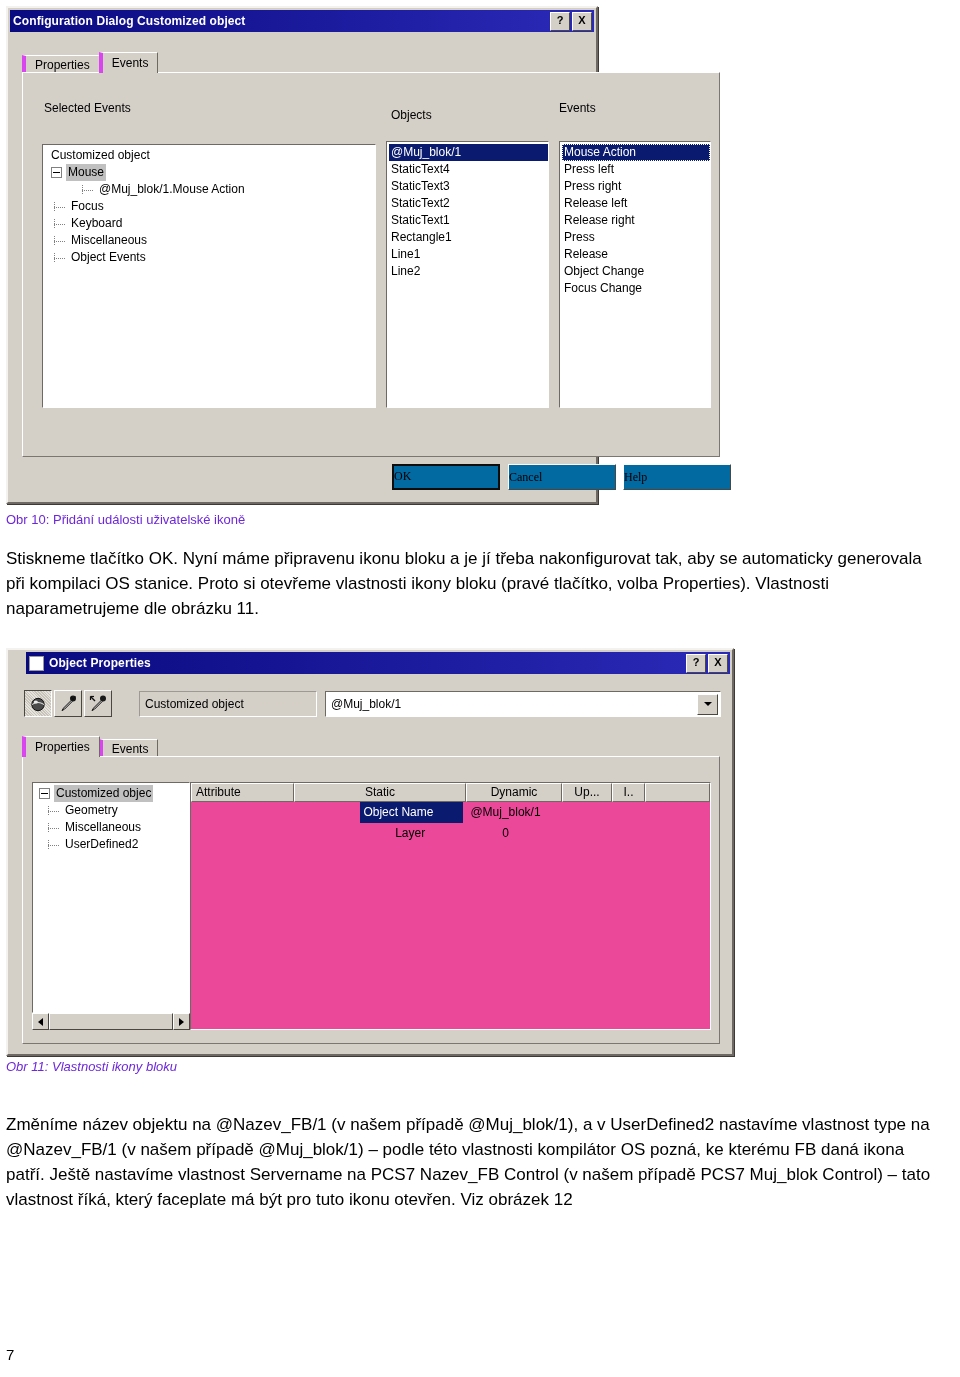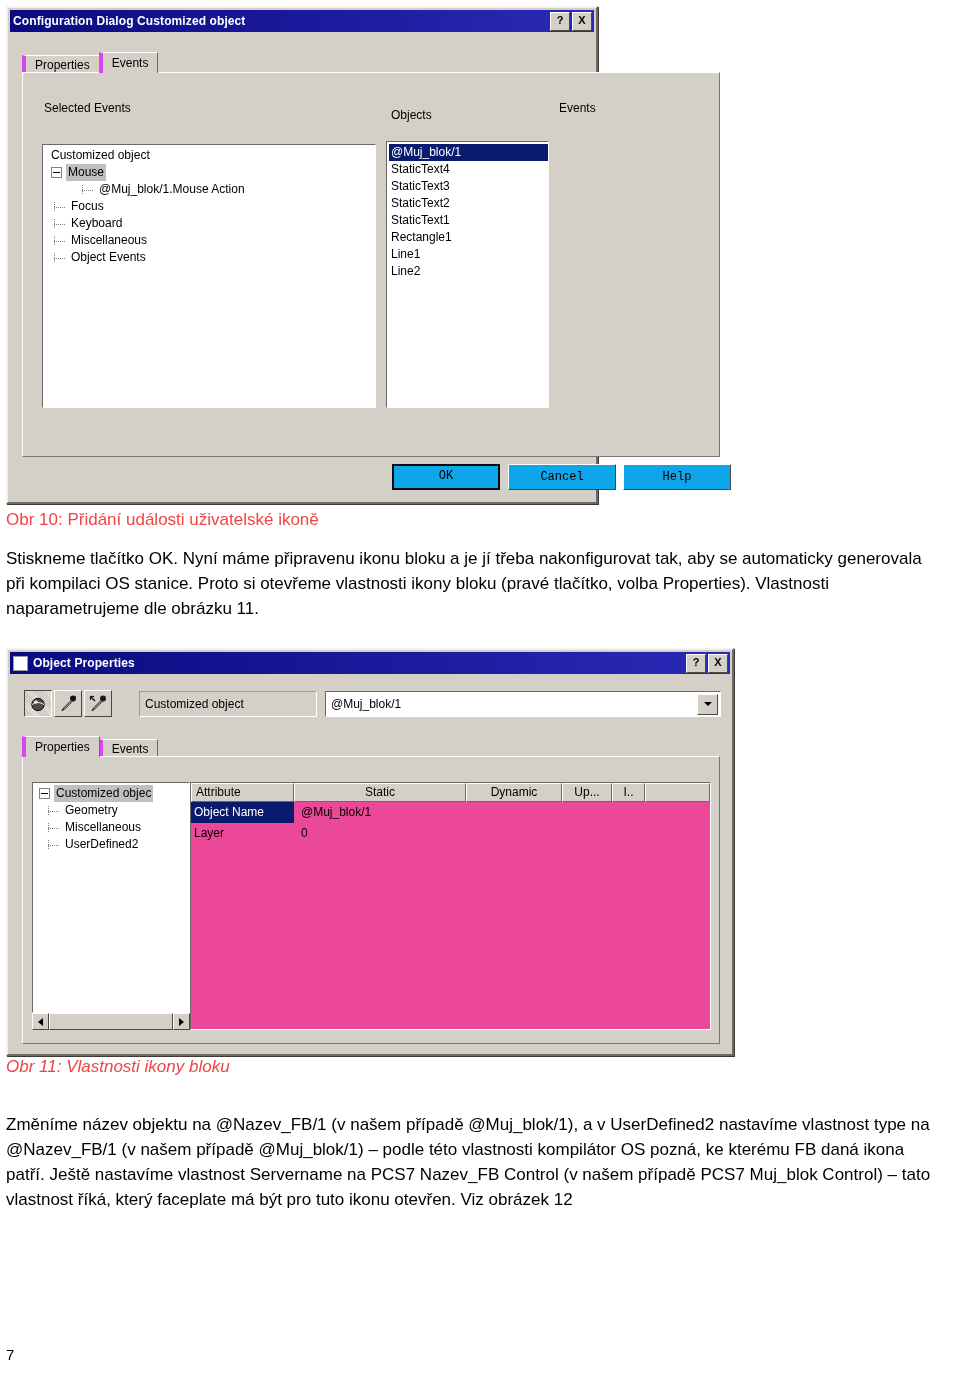--- a/index.html
+++ b/index.html
@@ -185,28 +185,28 @@
   .list-item.selected {
     background: #0a1a6e;
     color: #ffffff;
   }
   .list-item.selected.focus {
     outline: 1px dotted #ffffff;
     outline-offset: -1px;
   }
 
   .btn {
-    background: #0ea5e9;
+    background: #0369a1;
     border-top: 1px solid #ffffff;
     border-left: 1px solid #ffffff;
     border-right: 1px solid #4a4741;
     border-bottom: 1px solid #4a4741;
     font-size: 12px;
-    font-family: Liberation Mono, monospace;
-    text-align: center;
+    font-family: Liberation Serif, serif;
+    text-align: left;
     cursor: default;
     box-sizing: border-box;
     color: #000;
   }
   .btn.default { border: 2px solid #0d0d0d; line-height: 20px; }
 
   
   .tool-btn {
     width: 28px; height: 27px;
     background: #d4d0c8;
@@ -293,21 +293,21 @@
     border-bottom: 1px solid #6e6a63;
     font-size: 12px;
     line-height: 17px;
     box-sizing: border-box;
     white-space: nowrap;
     overflow: hidden;
     cursor: default;
   }
   .gh.center { text-align: center; }
   .gh.left { padding-left: 4px; }
-  .grid-row { display: flex; height: 21px; font-size: 12px; line-height: 21px; }
+  .grid-row { display: flex; height: 21px; font-size: 12px; line-height: 21px; justify-content: center; }
   .cell-attr {
     width: 103px;
     padding-left: 3px;
     box-sizing: border-box;
     white-space: nowrap;
     overflow: hidden;
   }
   .cell-attr.selected { background: #0a1a6e; color: #fff; }
   .cell-static { padding-left: 7px; white-space: nowrap; }
 
@@ -339,23 +339,23 @@
     border-left: 1px solid #ffffff;
     border-right: 1px solid #4a4741;
     border-bottom: 1px solid #4a4741;
     box-sizing: border-box;
     cursor: default;
   }
 
   
   .doc-caption {
     position: absolute;
-    font-size: 17px;
+    font-size: 13px;
     line-height: 22px;
-    color: #ef4444;
+    color: #6d28d9;
     white-space: nowrap;
   }
   .doc-para {
     position: absolute;
     font-size: 17px;
     line-height: 25px;
     color: #000;
   }
   .page-num {
     position: absolute;
@@ -442,31 +442,44 @@
       <div class="list-item">StaticText4</div>
       <div class="list-item">StaticText3</div>
       <div class="list-item">StaticText2</div>
       <div class="list-item">StaticText1</div>
       <div class="list-item">Rectangle1</div>
       <div class="list-item">Line1</div>
       <div class="list-item">Line2</div>
     </div>
   </div>
 
+  <div class="listbox" style="left:551px; top:133px; width:152px; height:267px;">
+    <div class="inner">
+      <div class="list-item selected focus">Mouse Action</div>
+      <div class="list-item">Press left</div>
+      <div class="list-item">Press right</div>
+      <div class="list-item">Release left</div>
+      <div class="list-item">Release right</div>
+      <div class="list-item">Press</div>
+      <div class="list-item">Release</div>
+      <div class="list-item">Object Change</div>
+      <div class="list-item">Focus Change</div>
+    </div>
+  </div>
 
   <div class="btn default" style="left:384px; top:456px; width:108px; height:26px; position:absolute;">OK</div>
   <div class="btn" style="left:500px; top:456px; width:108px; height:26px; position:absolute; line-height:24px;">Cancel</div>
   <div class="btn" style="left:615px; top:456px; width:108px; height:26px; position:absolute; line-height:24px;">Help</div>
 </div>
 
 <div class="doc-caption" style="left:6px; top:509px;">Obr 10: Přidání události uživatelské ikoně</div>
 
 <div class="doc-para" style="left:6px; top:546px; width:932px;">Stiskneme tlačítko OK. Nyní máme připravenu ikonu bloku a je jí třeba nakonfigurovat tak, aby se automaticky generovala při kompilaci OS stanice. Proto si otevřeme vlastnosti ikony bloku (pravé tlačítko, volba Properties). Vlastnosti naparametrujeme dle obrázku 11.</div>
 
-<div class="dialog" style="left:6px; top:648px; width:728px; height:408px;">
+<div class="dialog" style="left:6px; top:648px; width:728px; height:408px;padding-left:16px;">
 
   <div class="titlebar">
     <span class="tb-icon"></span>
     <span class="tb-title">Object Properties</span>
     <div class="tb-btn">?</div>
     <div class="tb-btn">X</div>
   </div>
 
   <div style="position:absolute; left:16px; top:40px; display:flex; align-items:center;">
     <div class="tool-btn pressed">

